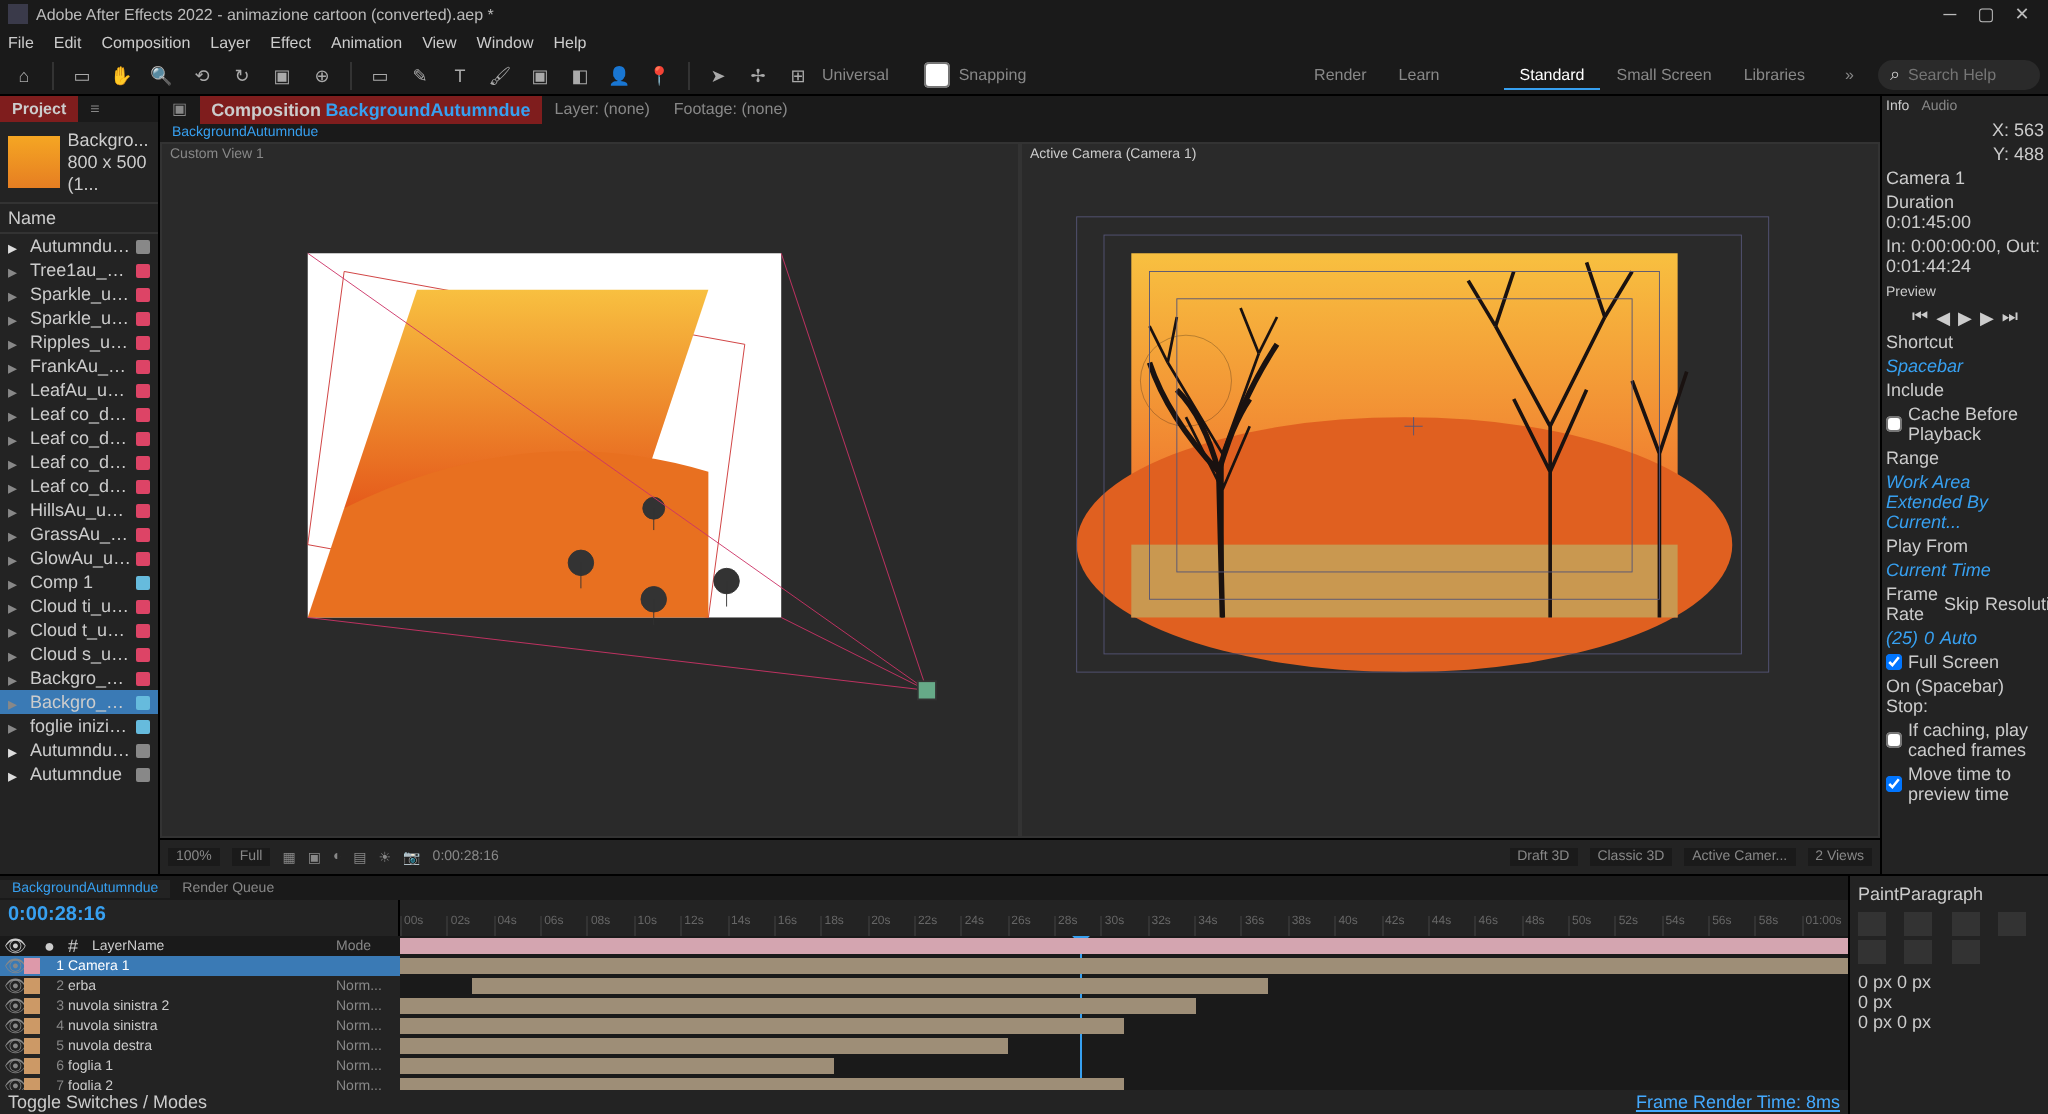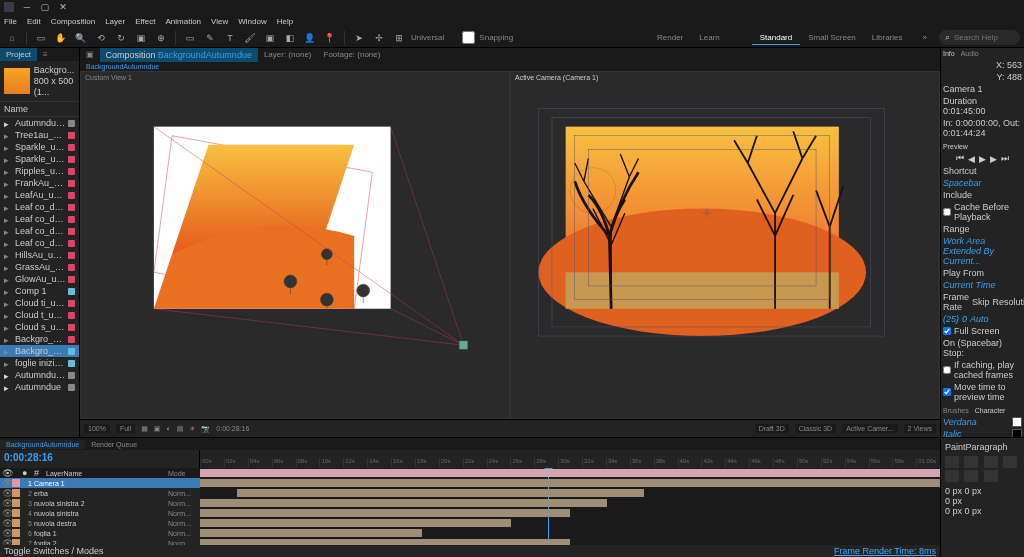--- a/index.html
+++ b/index.html
@@ -15,21 +15,21 @@
 .toolbar .sep { width:1px; height:14px; background:#333; margin:0 2px; }
 .toolbar .spacer { flex:1; }
 .toolbar .workspace { font-size:8px; padding:2px 8px; cursor:pointer; color:#888; }
 .toolbar .workspace.active { color:#fff; border-bottom:1px solid #37a0f0;margin-left:24px; }
 .toolbar .search { display:flex; align-items:center; background:#2a2a2a; padding:2px 6px; border-radius:8px; gap:4px; }
 .toolbar .search input { background:none; border:none; color:#888; font-size:8px; width:60px; outline:none; }
 .main { display:flex; height:calc(100% - 14px - 14px - 20px - 120px); }
 .left-panel { width:80px; background:#232323; border-right:1px solid #000; display:flex; flex-direction:column; }
 .panel-tabs { display:flex; background:#1a1a1a; }
 .panel-tab { padding:2px 6px; font-size:8px; cursor:pointer; color:#888; }
-.panel-tab.active { background:#0c4a6e; color:#ccc; }
+.panel-tab.active { background:#7f1d1d; color:#ccc;font-weight:bold; }
 .thumb { margin:4px; display:flex; gap:4px;align-items:center; }
 .thumb-img { width:36px; height:26px; background:linear-gradient(#f5a623,#e67e22); }
 .thumb-info { font-size:7px; color:#888; line-height:1.2; }
 .layers-header { padding:2px 4px; font-size:7px; color:#888; border-top:1px solid #333; border-bottom:1px solid #333; display:flex; align-items:center; }
 .layers { flex:1; overflow-y:auto; }
 .layer-row { display:flex; align-items:center; padding:1px 4px; font-size:7px; color:#aaa; cursor:pointer; }
 .layer-row .ico { width:8px; height:8px; margin-right:3px; color:#888; }
 .layer-row .name { flex:1; white-space:nowrap; overflow:hidden; text-overflow:ellipsis; }
 .layer-row .lbl { width:7px; height:7px; border-radius:1px; margin-left:2px; }
 .layer-row.folder { color:#ddd; }
@@ -74,29 +74,30 @@
 .tl-row.header { background:#1a1a1a; color:#888; font-size:7px; }
 .tl-row.header .name { font-size:7px; }
 .tl-row.sel { background:#3a7ab5; }
 .tl-row.sel .name, .tl-row.sel .idx { color:#fff; }
 .track-row { height:10px; position:relative; }
 .track-bar { position:absolute; height:8px; top:1px; background:#9e8e77; }
 .track-bar.pink { background:#d4a5b0; }
 .playhead { position:absolute; top:0; bottom:0; width:1px; background:#37a0f0; }
 .playhead::before { content:''; position:absolute; top:-4px; left:-3px; width:7px; height:7px; background:#37a0f0; transform:rotate(45deg); }
 .tl-footer { height:12px; background:#232323; display:flex; align-items:center; padding:0 4px; font-size:7px; gap:6px; color:#888; }
-.right-bottom { width:84px; background:#232323; border-left:1px solid #000; padding:4px; }
+.right-bottom { width:100px; background:#232323; border-left:1px solid #000; padding:4px; }
 .right-bottom .align-grid { display:grid; grid-template-columns:repeat(4,1fr); gap:2px; margin:4px 0; }
 .right-bottom .align-btn { width:14px; height:12px; background:#333; cursor:pointer; }
 </style>
 </head>
 <body>
 
 <div class="titlebar">
   <div class="app-icon"></div>
+  <div class="title">Adobe After Effects 2022 - animazione cartoon (converted).aep *</div>
   <div class="win-btn">─</div>
   <div class="win-btn">▢</div>
   <div class="win-btn">✕</div>
 </div>
 
 <div class="menubar" id="menubar">
     <span>File</span>
     <span>Edit</span>
     <span>Composition</span>
     <span>Layer</span>
@@ -464,35 +465,20 @@
           <span>On (Spacebar) Stop:</span>
         </div>
       <div class="row">
           <input type="checkbox" style="">
           <span>If caching, play cached frames</span>
         </div>
       <div class="row">
           <input type="checkbox" checked="" style="">
           <span>Move time to preview time</span>
         </div>
-    </div>
-    <div class="sect">
-      <div class="sect-tabs">
-          <span class="sect-tab">Brushes</span>
-          <span class="sect-tab active">Character</span>
-        </div>
-      <div class="row">
-          <span class="val" style="flex:1">Verdana</span>
-          <span class="swatch" style="background:#fff"></span>
-        </div>
-      <div class="row">
-          <span class="val" style="flex:1">Italic</span>
-          <span class="swatch" style="background:#000"></span>
-        </div>
-
     </div>
   </div>
 </div>
 
 <div class="bottom">
   <div class="timeline">
     <div class="tl-tabs">
       <div class="tl-tab">BackgroundAutumndue</div>
       <div class="tl-tab" style="color:#888;background:#1a1a1a;">Render Queue</div>
     </div>

